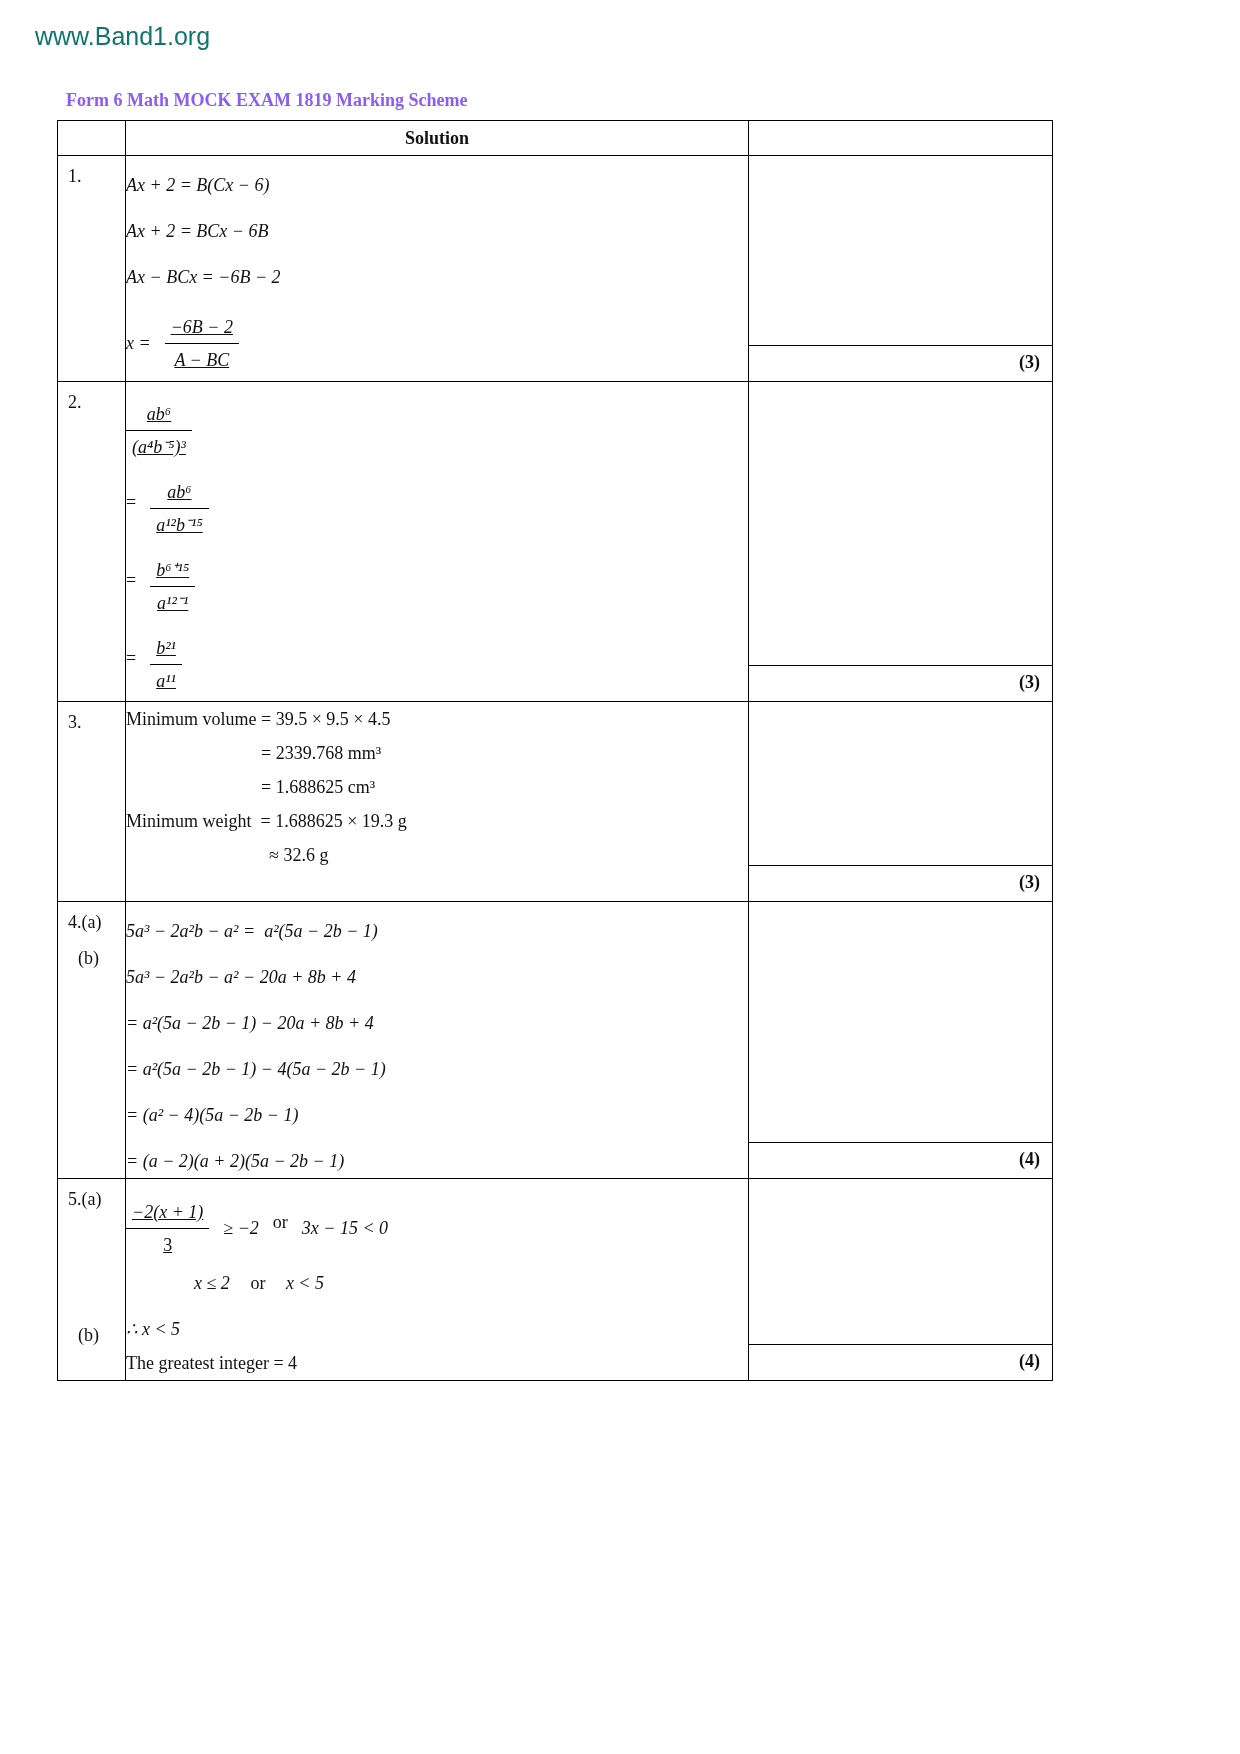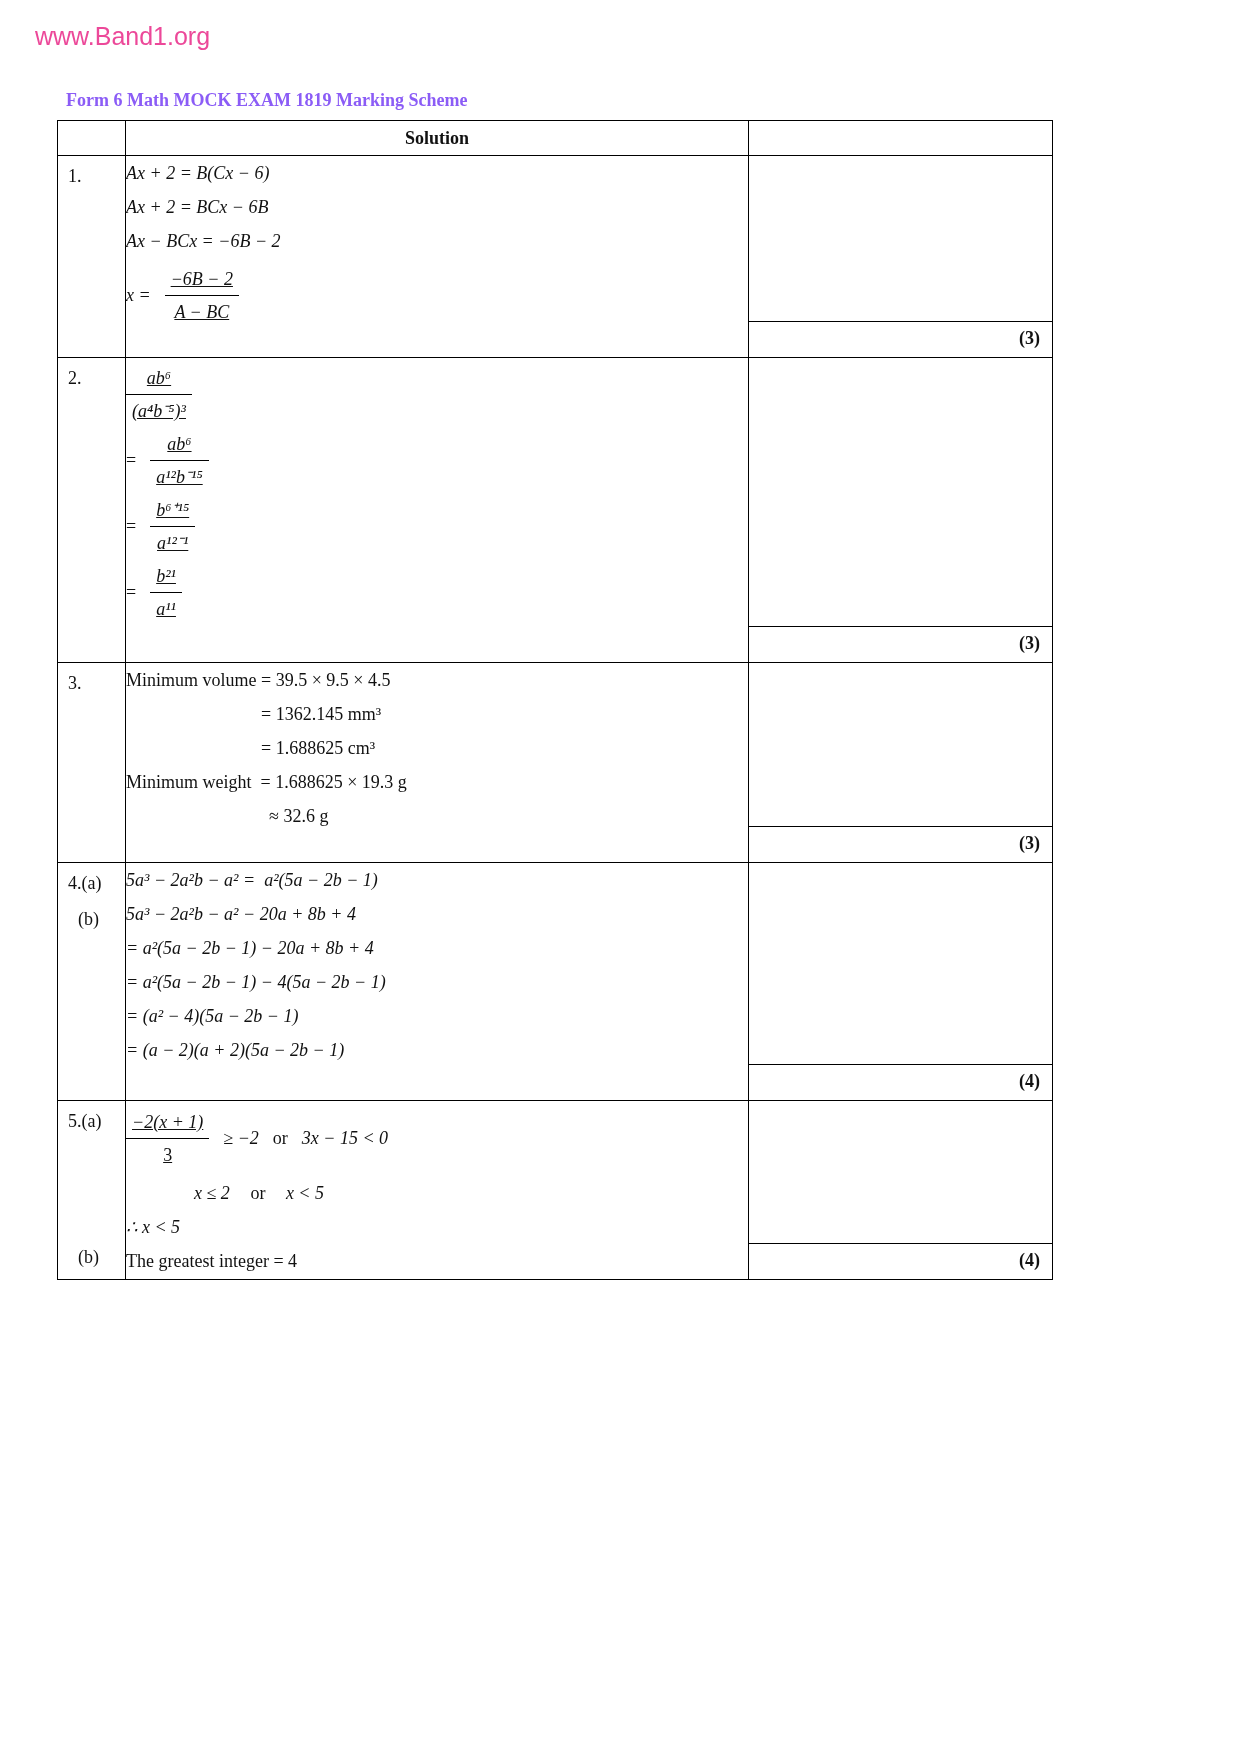--- a/index.html
+++ b/index.html
@@ -7,21 +7,21 @@
     width: 1240px; height: 1754px;
     background: #ffffff;
     font-family: "Liberation Serif", serif;
     color: #111;
   }
   .page { position: relative; width: 1240px; height: 1754px; background: #ffffff; overflow: hidden; }
 
   .site {
     position: absolute; left: 35px; top: 22px;
     font-family: "Liberation Sans", sans-serif;
-    font-size: 25px; color: #ec4899;
+    font-size: 25px; color: #0f766e;
   }
   .doc-title {
     position: absolute; left: 66px; top: 90px;
     font-size: 18px; font-weight: bold; color: #8b5cf6;
   }
 
   table.scheme {
     position: absolute; left: 57px; top: 120px;
     width: 995px; border-collapse: collapse; table-layout: fixed;
   }
@@ -37,21 +37,21 @@
   .qnum { position: relative; font-size: 18px; }
   .qlabel   { position: absolute; left: 10px; top: 10px; white-space: nowrap; }
   .qlabel-b { position: absolute; left: 20px; white-space: nowrap; }
   .q4b { top: 46px; }
   .q5b { top: 146px; }
 
   .sol { padding: 10px 8px 0 12px; font-size: 18px; }
   .line { line-height: 34px; white-space: pre; }
   .compose { white-space: normal; }
   .compose > span { margin-right: 16px; }
-  .math  { font-style: italic; }
+  .math  { font-style: italic; margin-top: 12px; }
   .roman { font-style: normal; }
 
   .ind135 { padding-left: 135px; }
   .ind143 { padding-left: 143px; }
   .ind68  { padding-left: 68px; }
 
   .fline { display: flex; align-items: center; margin: 8px 0; }
   .fline > span { flex: 0 0 auto; margin-right: 14px; }
   .q2block .fline { margin: 7px 0; }
 
@@ -152,21 +152,21 @@
           </div>
         </td>
       </tr>
 
       <tr class="r3">
         <td class="qnum">
           <span class="qlabel">3.</span>
         </td>
         <td class="sol">
           <div class="line roman">Minimum volume = 39.5 × 9.5 × 4.5</div>
-          <div class="line roman ind135">= 1362.145 mm³</div>
+          <div class="line roman ind135">= 2339.768 mm³</div>
           <div class="line roman ind135">= 1.688625 cm³</div>
           <div class="line roman">Minimum weight  = 1.688625 × 19.3 g</div>
           <div class="line roman ind143">≈ 32.6 g</div>
         </td>
         <td class="marks">
           <div class="markbar">
             <span>(3)</span>
           </div>
         </td>
       </tr>

